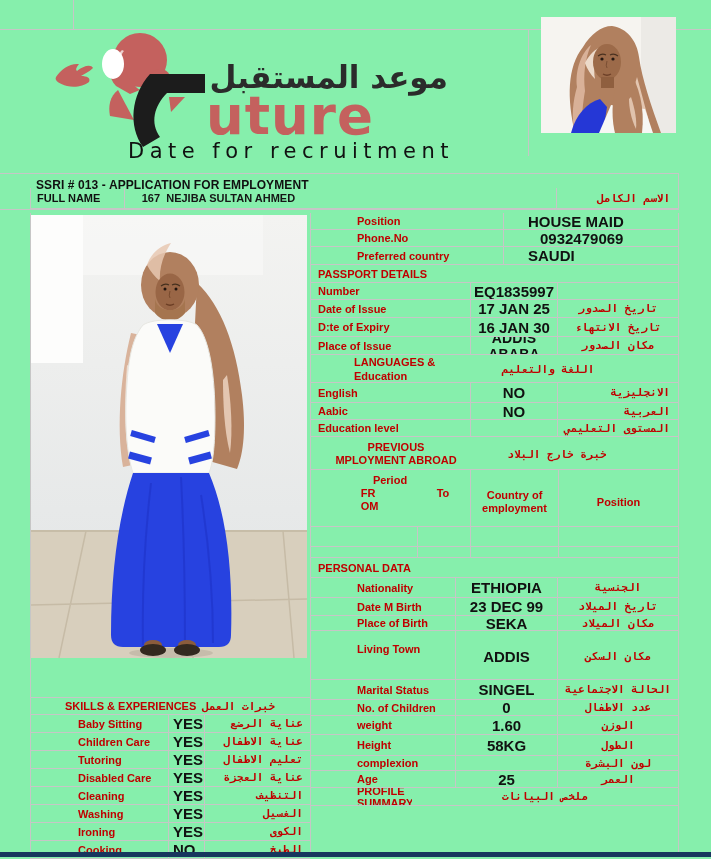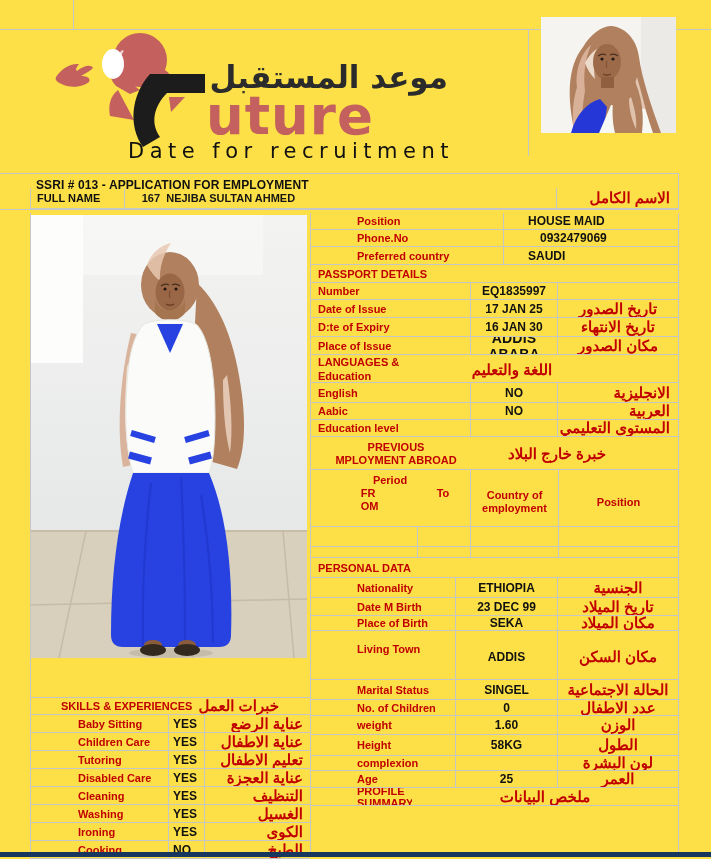--- a/index.html
+++ b/index.html
@@ -4,26 +4,26 @@
 <style>
   :root{
     --red:#C00000;
     --bd:#c6c6c6;
     --ink:#151515;
     --rose:#c4615e;
     --navy:#17375E;
   }
   html,body{margin:0;padding:0;background:#fff;}
   .page{
-    position:relative;width:711px;height:859px;overflow:hidden;background:#fde047;
+    position:relative;width:711px;height:859px;overflow:hidden;background:#86efac;
     font-family:"Liberation Sans",sans-serif;color:var(--ink);
   }
-  .ar{font-family:Liberation Sans, sans-serif;font-weight:700;color:var(--red);font-size:15px;}
+  .ar{font-family:Liberation Mono, monospace;font-weight:700;color:var(--red);font-size:11px;}
   .lbl{color:var(--red);font-weight:700;font-size:11px;}
-  .val{color:#111;font-weight:600;font-size:12px;}
+  .val{color:#111;font-weight:600;font-size:15px;}
   .multiline{white-space:pre-line;line-height:1.2;}
 
   
   .ssri-box{position:absolute;left:0;top:173px;width:679px;height:37px;box-sizing:border-box;
     border-top:1px solid var(--bd);border-bottom:1px solid var(--bd);border-right:1px solid var(--bd);}
   .ssri-box .t{padding:4px 0 0 36px;font-size:12px;font-weight:600;color:#101010;letter-spacing:.1px;}
 
   
   .fullname-row{position:absolute;left:30px;top:188px;width:649px;height:21px;box-sizing:border-box;
     display:flex;border-bottom:1px solid var(--bd);border-left:1px solid var(--bd);border-right:1px solid var(--bd);}
@@ -47,21 +47,21 @@
   .right{justify-content:flex-end;padding-right:8px;}
   .topalign{align-items:flex-start;padding-top:2px;}
   .small{font-size:14px;letter-spacing:.2px;}
   
   .c2l{width:193px;} .c2v{width:175px;}
   .c3l{width:160px;} .c3v{width:87px;} .c3a{width:121px;}
   .cpl{width:145px;} .cpv{width:102px;} .cpa{width:121px;}
   .ce1{width:107px;} .ce2{width:53px;} .ce3{width:88px;} .ce4{width:120px;}
   
   .h17{height:17px;} .h18{height:18px;} .h19{height:19px;} .h20{height:20px;} .h21{height:21px;}
-  .h15{height:15px;} .h16{height:16px;} .h11{height:11px;} .h28{height:28px;} .h33{height:33px;}
+  .h15{height:15px;} .h16{height:16px;} .h11{height:11px;} .h28{height:28px;padding-left:36px;} .h33{height:33px;}
   .h57{height:57px;} .h49{height:49px;} .h30{height:30px;}
 
   .emp-period{width:160px;flex-direction:column;align-items:stretch;justify-content:flex-start;padding-top:4px;}
   .emp-period .p{text-align:center;}
   .emp-fromto{display:flex;padding-left:30px;margin-top:1px;}
   .emp-from{width:36px;}
   .emp-to{margin-left:40px;}
 
   .living-l{align-items:flex-end;padding-bottom:12px;}
   .living-v{align-items:flex-start;padding-top:3px;}

